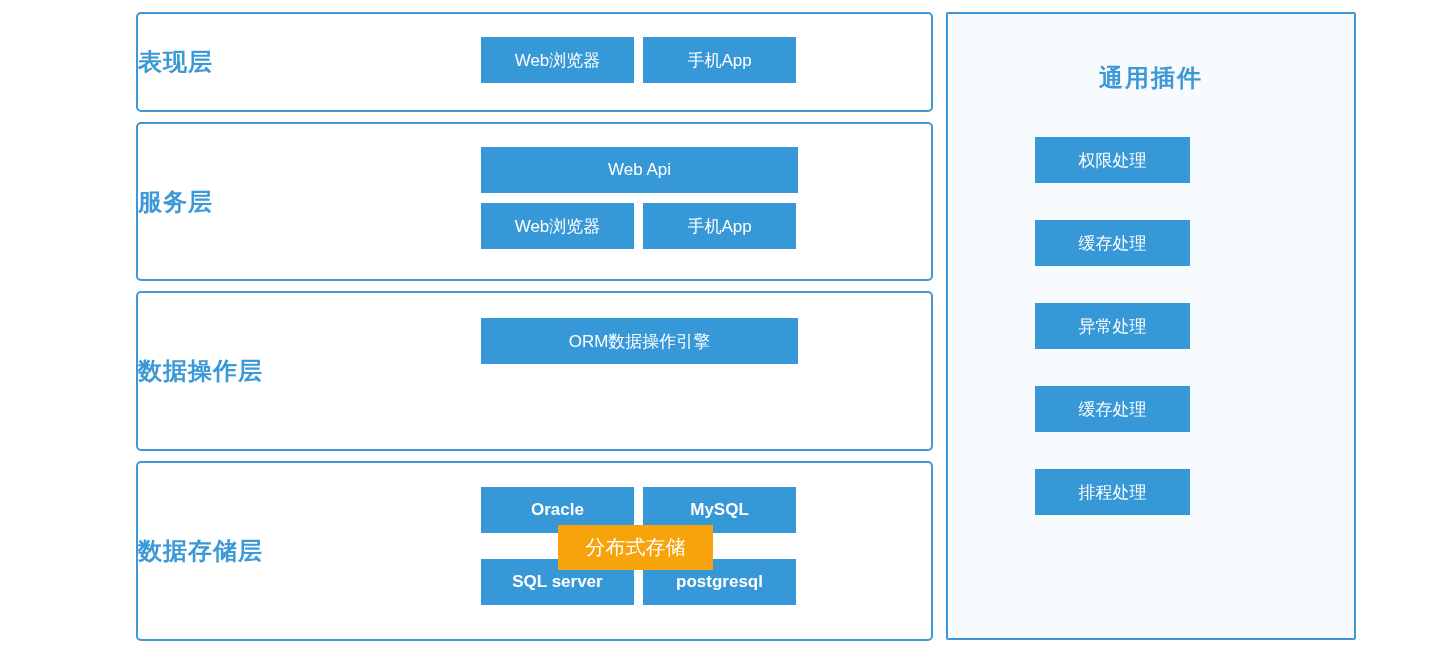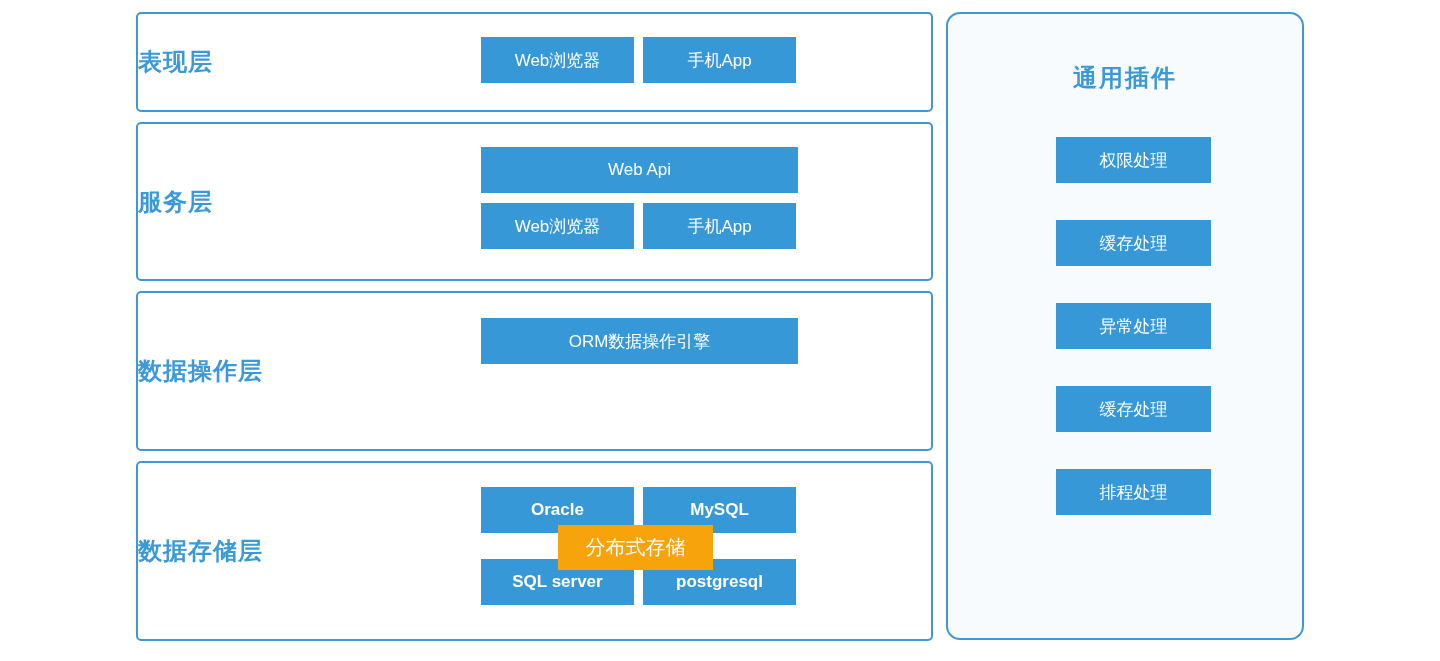--- a/index.html
+++ b/index.html
@@ -80,41 +80,41 @@
     display: flex;
     align-items: center;
     justify-content: center;
     z-index: 2;
   }
   
   .plugins-panel {
     position: absolute;
     left: 946px;
     top: 12px;
-    width: 358px;
+    width: 410px;
     height: 628px;
     background: var(--panel-bg);
     border: 2px solid var(--border-blue);
-    border-radius: 14px;
+    border-radius: 2px;
   }
   .plugins-title {
     position: absolute;
     top: 48px;
     left: 0;
     width: 100%;
     text-align: center;
     font-size: 24px;
     font-weight: bold;
     color: var(--label-blue);
     letter-spacing: 2px;
   }
   .plugins-list {
     position: absolute;
     top: 123px;
-    left: 108px;
+    left: 87px;
     display: flex;
     flex-direction: column;
     gap: 37px;
   }
   .plugin-btn {
     width: 155px;
     height: 46px;
     background: var(--accent-blue);
     color: var(--btn-text);
     font-size: 17px;

